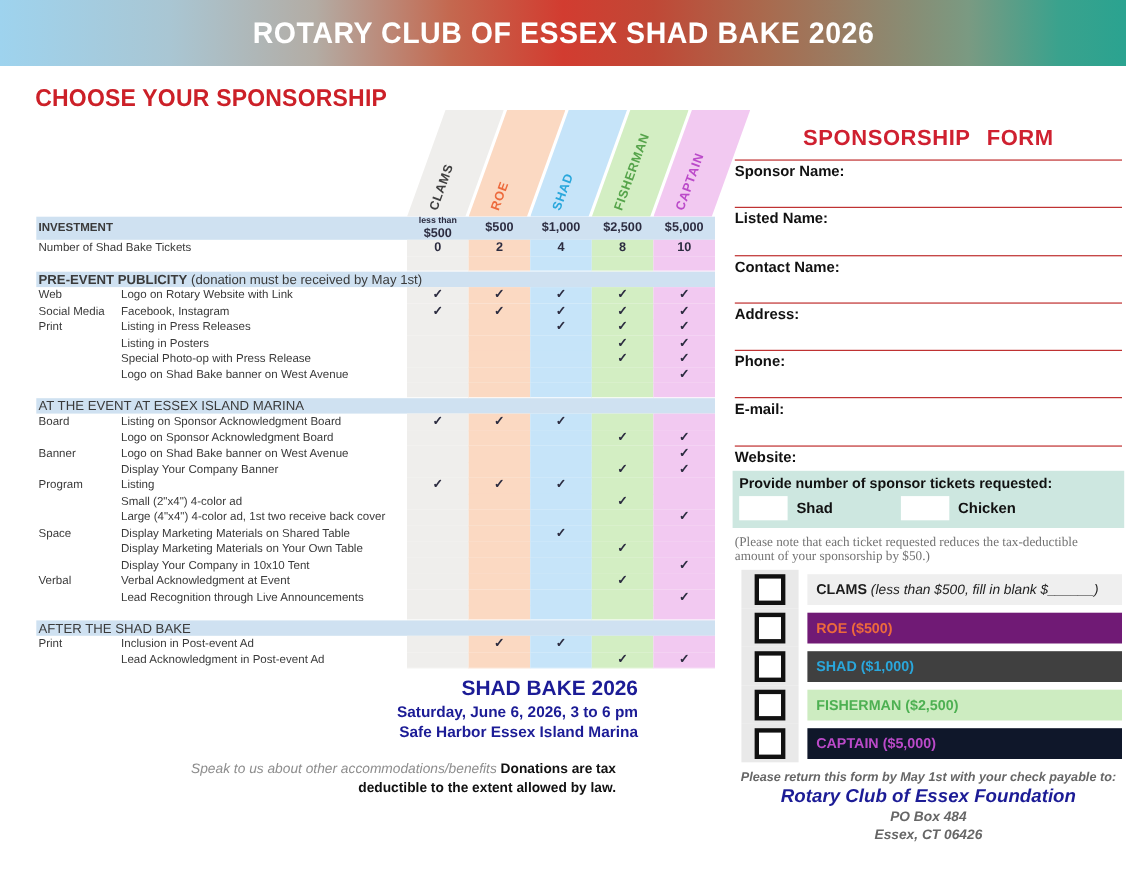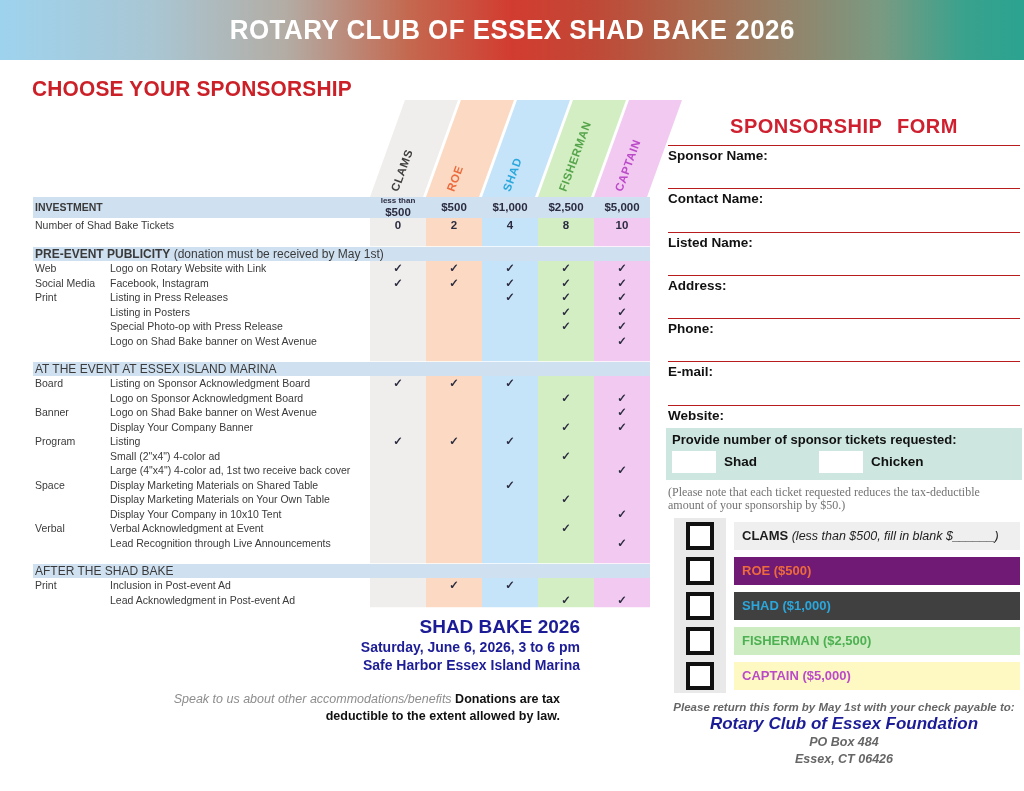--- a/index.html
+++ b/index.html
@@ -83,21 +83,21 @@
   .tier-row{display:flex;align-items:center;height:35px;}
   .cb-strip{width:52px;margin-left:6px;background:#e9e9e9;height:35px;
     display:flex;align-items:center;justify-content:center;flex:0 0 auto;}
   .cb{width:20px;height:20px;border:4px solid #111;background:#fff;}
   .tier-bar{margin-left:8px;flex:1;height:28px;line-height:28px;padding-left:8px;
     font-weight:700;font-size:13px;white-space:nowrap;}
   .t0{background:#efefef;color:#1c1c1c;}
   .t1{background:#701a75;color:#ed6a3c;}
   .t2{background:#404040;color:#2aa7dc;}
   .t3{background:#cdecc1;color:#4db052;}
-  .t4{background:#fef9c3;color:#bb4ac9;}
+  .t4{background:#0f172a;color:#bb4ac9;}
   .tier-detail{font-weight:400;font-style:italic;color:#222;font-size:12.5px;}
 
   .form-footer{margin-top:8px;text-align:center;font-style:italic;}
   .ff1{font-size:11.5px;font-weight:700;color:#666;}
   .ff-name{font-size:17px;font-weight:800;color:#1c1c96;line-height:1.25;}
   .ff2{font-size:12.5px;font-weight:700;color:#666;line-height:1.35;}
 </style>
 </head>
 <body>
 
@@ -383,24 +383,24 @@
     <div class="event-note"><span class="it">Speak to us about other accommodations/benefits</span><span class="bd"> Donations are tax deductible to the extent allowed by law.</span></div>
   </div>
 
   <div class="form-panel">
     <div class="form-title">SPONSORSHIP  FORM</div>
 
     <div class="field">
         <span class="flabel">Sponsor Name:</span>
       </div>
     <div class="field">
+        <span class="flabel">Listed Name:</span>
+      </div>
+    <div class="field">
         <span class="flabel">Contact Name:</span>
-      </div>
-    <div class="field">
-        <span class="flabel">Listed Name:</span>
       </div>
     <div class="field">
         <span class="flabel">Address:</span>
       </div>
     <div class="field">
         <span class="flabel">Phone:</span>
       </div>
     <div class="field">
         <span class="flabel">E-mail:</span>
       </div>

